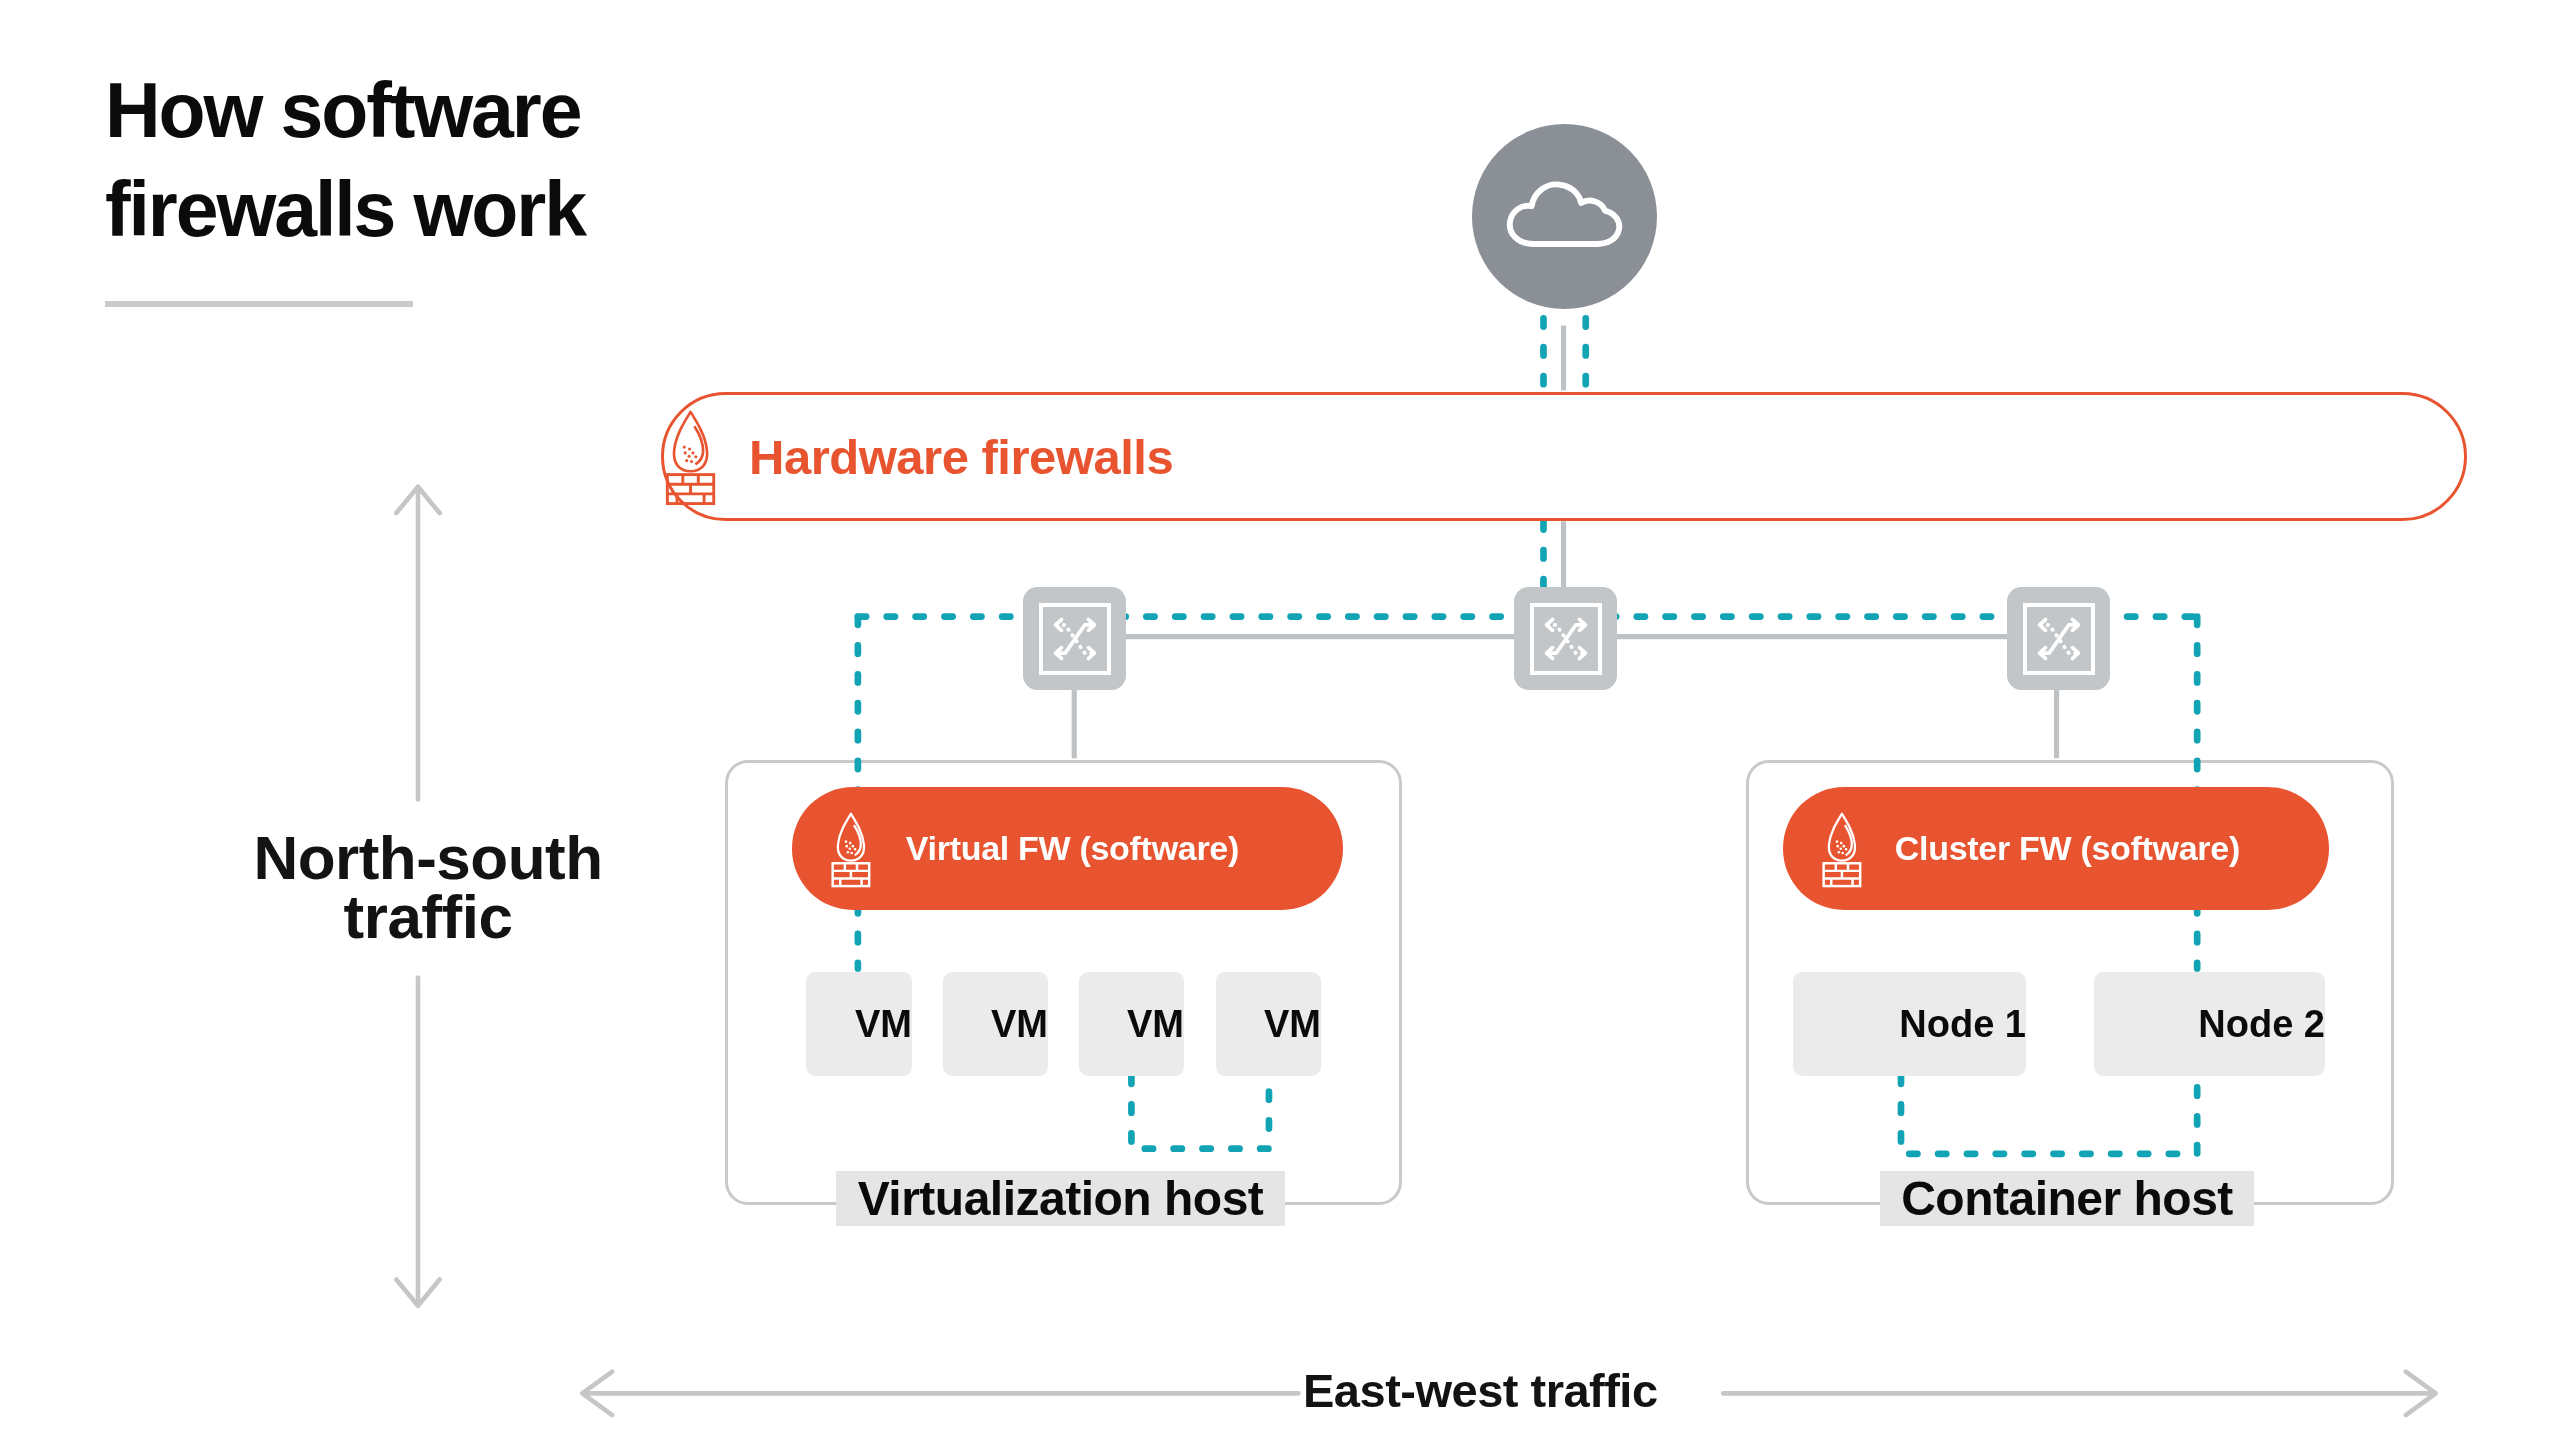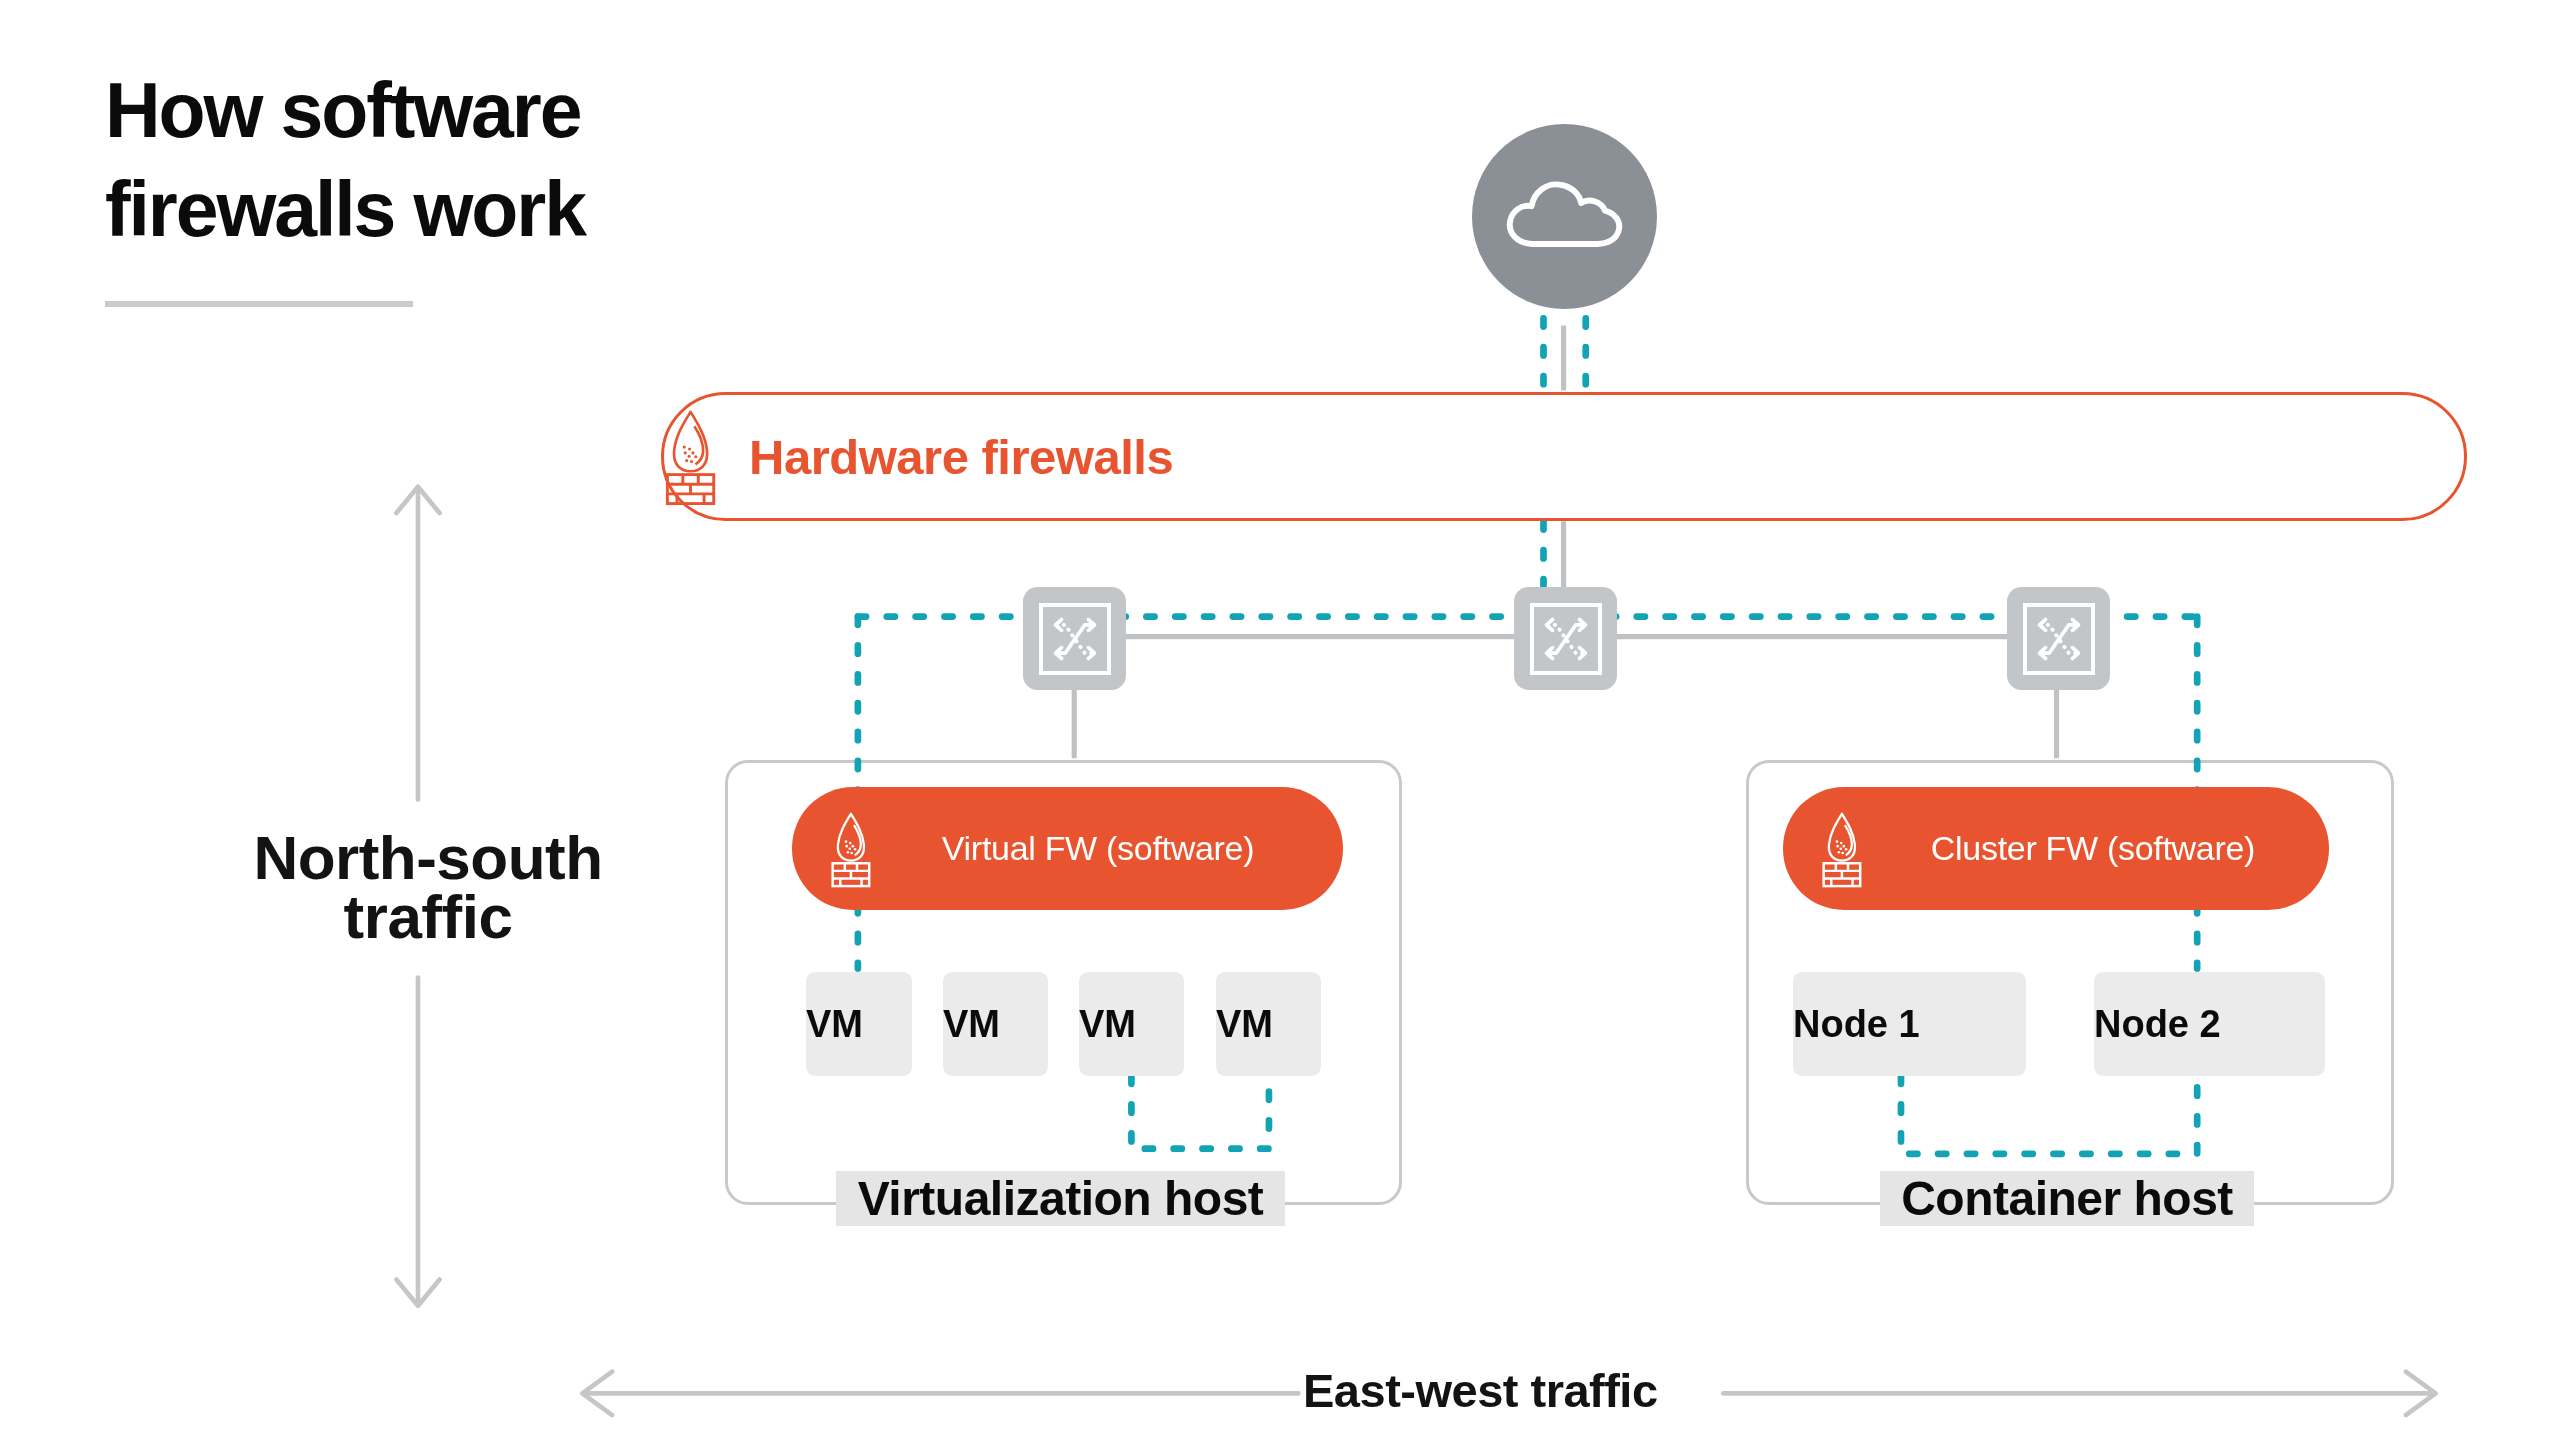--- a/index.html
+++ b/index.html
@@ -31,25 +31,25 @@
   .host-box{border:3.6px solid #C9C9C9;border-radius:23px;background:#ffffff;z-index:1;}
   .host-virt{left:725px;top:760px;width:671px;height:439px;}
   .host-cont{left:1746px;top:760px;width:642px;height:439px;}
 
   
   .sw-pill{background:#E8542F;border-radius:61px;height:123px;z-index:3;
            display:flex;align-items:center;padding-left:38px;gap:34px;box-sizing:border-box;}
   .sw-pill .fw-icon{height:78px;width:auto;flex:0 0 auto;}
   .sw-pill-virt{left:792px;top:787px;width:551px;}
   .sw-pill-cont{left:1783px;top:787px;width:546px;gap:32px;}
-  .sw-label{font-size:34px;font-weight:400;color:#ffffff;letter-spacing:-0.3px;white-space:nowrap;margin-left:36px;}
+  .sw-label{font-size:34px;font-weight:700;color:#ffffff;letter-spacing:-0.3px;white-space:nowrap;}
 
   
   .unit{top:972px;height:104px;background:#EBEBEB;border-radius:9.3px;z-index:3;
-        display:flex;align-items:center;justify-content:flex-start;
+        display:flex;align-items:center;justify-content:flex-end;
         font-size:38px;font-weight:700;color:#0b0b0b;}
   .vm1{left:806px;width:106px;} .vm2{left:943px;width:105px;}
   .vm3{left:1079px;width:105px;} .vm4{left:1216px;width:105px;}
   .node1{left:1793px;width:233px;} .node2{left:2094px;width:231px;}
 
   
   .host-label-wrap{top:1165px;height:67px;z-index:3;display:flex;align-items:center;justify-content:center;}
   .hl-virt{left:725px;width:671px;} .hl-cont{left:1746px;width:642px;}
   .host-label{background:#e5e5e5;padding:0 21.6px;font-size:48px;font-weight:700;color:#0b0b0b;
               letter-spacing:-0.5px;white-space:nowrap;}

